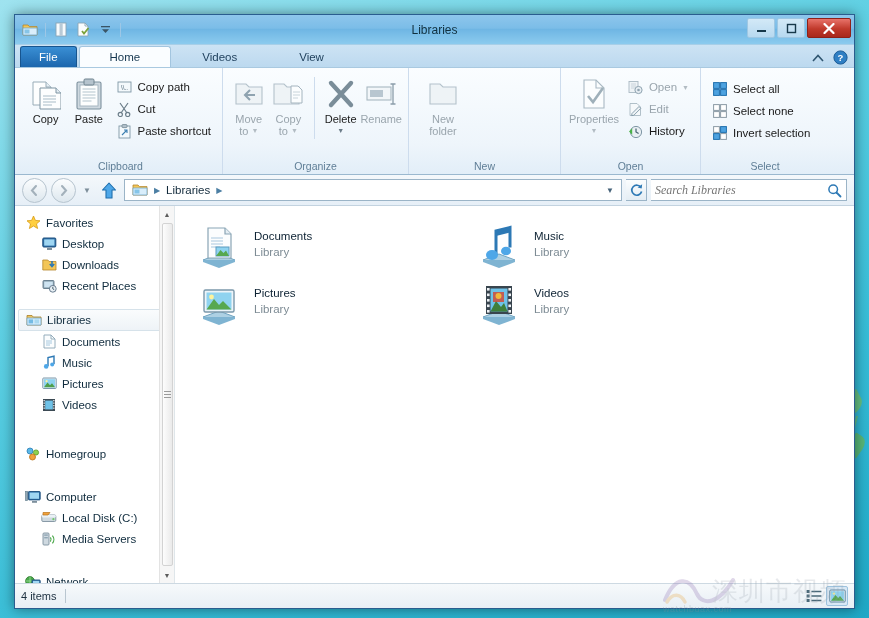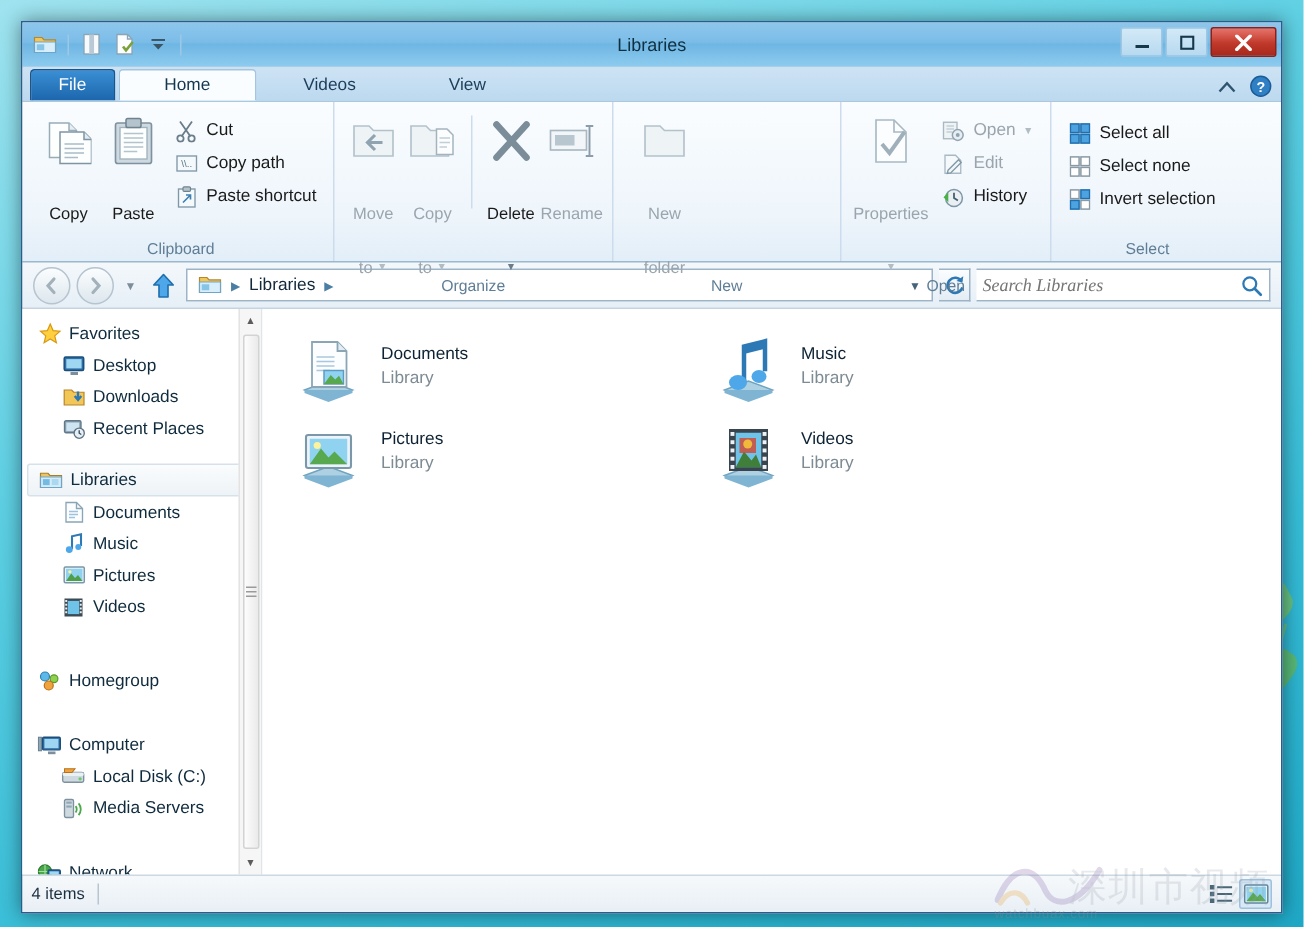--- a/index.html
+++ b/index.html
@@ -97,21 +97,21 @@
   }
   .rgroup:last-child { border-right: none; }
   .rgroup-body { flex: 1; display: flex; align-items: flex-start; padding: 5px 6px 0 6px; gap: 2px; }
   .rgroup-title {
     height: 17px; font-size: 10.5px; color: #5f7e96;
     display: flex; align-items: center; justify-content: center;
   }
   .big-btn {
     width: 52px; display: flex; flex-direction: column;
     align-items: center; padding-top: 4px;
-    font-size: 11px; color: #1a1a1a; line-height: 12px; text-align: center; gap: 24px;
+    font-size: 11px; color: #1a1a1a; line-height: 12px; text-align: center;
   }
   .big-btn.dim { color: #9aa5ad; }
   .big-btn .gicon { height: 34px; display:flex; align-items:center; justify-content:center; margin-bottom:2px;}
   .small-col { display: flex; flex-direction: column; padding-top: 3px; }
   .small-btn {
     display: flex; align-items: center; gap: 5px;
     height: 22px; padding: 0 5px;
     font-size: 11.5px; color: #1a1a1a; white-space: nowrap;
   }
   .small-btn.dim { color: #9aa5ad; }
@@ -348,36 +348,36 @@
               <g stroke="#b3c4cd" stroke-width="1">
                 <path d="M7.5 11h13M7.5 14h13M7.5 17h13M7.5 20h13M7.5 23h9"></path>
               </g>
             </svg>
           </span>
           <span>Paste</span>
         </div>
         <div class="small-col">
           <div class="small-btn">
             <span class="sicon">
+              <svg width="15" height="14" viewBox="0 0 15 14">
+                <rect x="1" y="2" width="13" height="10" fill="#f4f9fc" stroke="#7f97a6" stroke-width=".9"></rect>
+                <text x="7.5" y="9.5" font-size="6.5" fill="#5a7180" text-anchor="middle" font-family="Liberation Sans, sans-serif">\\..</text>
+              </svg>
+            </span>
+            <span>Copy path</span>
+          </div>
+          <div class="small-btn">
+            <span class="sicon">
               <svg width="14" height="15" viewBox="0 0 14 15">
                 <path d="M3 1 L10 11 M11 1 L4 11" stroke="#6b7d89" stroke-width="1.2" fill="none"></path>
                 <circle cx="3.3" cy="12.4" r="2.1" fill="none" stroke="#6b7d89" stroke-width="1.2"></circle>
                 <circle cx="10.7" cy="12.4" r="2.1" fill="none" stroke="#6b7d89" stroke-width="1.2"></circle>
               </svg>
             </span>
             <span>Cut</span>
-          </div>
-          <div class="small-btn">
-            <span class="sicon">
-              <svg width="15" height="14" viewBox="0 0 15 14">
-                <rect x="1" y="2" width="13" height="10" fill="#f4f9fc" stroke="#7f97a6" stroke-width=".9"></rect>
-                <text x="7.5" y="9.5" font-size="6.5" fill="#5a7180" text-anchor="middle" font-family="Liberation Sans, sans-serif">\\..</text>
-              </svg>
-            </span>
-            <span>Copy path</span>
           </div>
           <div class="small-btn">
             <span class="sicon">
               <svg width="13" height="15" viewBox="0 0 13 15">
                 <rect x="1" y="2" width="11" height="12" fill="#f4f9fc" stroke="#7f97a6" stroke-width=".9"></rect>
                 <rect x="4" y="0.6" width="5" height="3" rx=".8" fill="#b5c3cd" stroke="#6f838f" stroke-width=".8"></rect>
                 <path d="M4 11 L9 6 M6 6h3v3" fill="none" stroke="#3c7fb1" stroke-width="1.1"></path>
               </svg>
             </span>
             <span>Paste shortcut</span>

